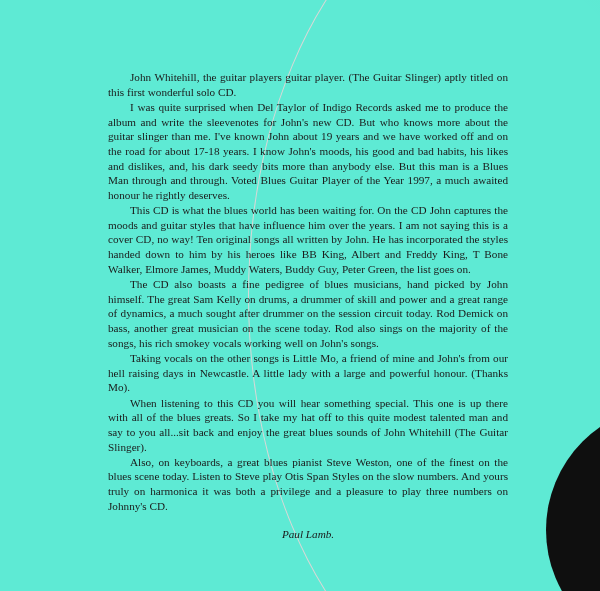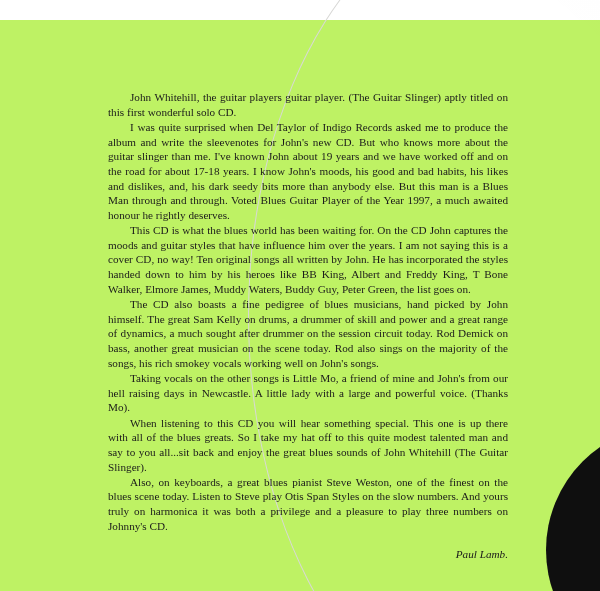--- a/index.html
+++ b/index.html
@@ -11,22 +11,21 @@
     height: 591px;
     background: #ffffff;
     font-family: "Liberation Serif", serif;
     color: #1a1a1a;
     overflow: hidden;
     position: relative;
   }
   .page {
     position: absolute;
     inset: 0;
-    background: #bef264;
-    margin-top: 20px;
+    background: #5eead4;
   }
   
   .disc-edge {
     position: absolute;
     right: -170px;
     top: -120px;
     width: 520px;
     height: 830px;
     border-radius: 50%;
     border: 1px solid #d8d8d6;
@@ -51,40 +50,40 @@
     font-size: 11.2px;
     line-height: 1.31;
     text-align: justify;
   }
   .content p {
     margin: 0 0 0.05em 0;
     text-indent: 22px;
   }
   .signature {
     margin-top: 14px;
-    text-align: right;
+    text-align: center;
     font-style: italic;
     font-size: 11.2px;
     text-indent: 0;
   }
 </style>
 </head>
 <body>
 
 <div class="page">
 
   <div class="disc-edge"></div>
   <div class="disc-edge2"></div>
 
   <div class="content">
     <p>John Whitehill, the guitar players guitar player. (The Guitar Slinger) aptly titled on this first wonderful solo CD.</p>
     <p>I was quite surprised when Del Taylor of Indigo Records asked me to produce the album and write the sleevenotes for John's new CD. But who knows more about the guitar slinger than me. I've known John about 19 years and we have worked off and on the road for about 17-18 years. I know John's moods, his good and bad habits, his likes and dislikes, and, his dark seedy bits more than anybody else. But this man is a Blues Man through and through. Voted Blues Guitar Player of the Year 1997, a much awaited honour he rightly deserves.</p>
     <p>This CD is what the blues world has been waiting for. On the CD John captures the moods and guitar styles that have influence him over the years. I am not saying this is a cover CD, no way! Ten original songs all written by John. He has incorporated the styles handed down to him by his heroes like BB King, Albert and Freddy King, T Bone Walker, Elmore James, Muddy Waters, Buddy Guy, Peter Green, the list goes on.</p>
     <p>The CD also boasts a fine pedigree of blues musicians, hand picked by John himself. The great Sam Kelly on drums, a drummer of skill and power and a great range of dynamics, a much sought after drummer on the session circuit today. Rod Demick on bass, another great musician on the scene today. Rod also sings on the majority of the songs, his rich smokey vocals working well on John's songs.</p>
-    <p>Taking vocals on the other songs is Little Mo, a friend of mine and John's from our hell raising days in Newcastle. A little lady with a large and powerful voice. (Thanks Mo).</p>
+    <p>Taking vocals on the other songs is Little Mo, a friend of mine and John's from our hell raising days in Newcastle. A little lady with a large and powerful honour. (Thanks Mo).</p>
     <p>When listening to this CD you will hear something special. This one is up there with all of the blues greats. So I take my hat off to this quite modest talented man and say to you all...sit back and enjoy the great blues sounds of John Whitehill (The Guitar Slinger).</p>
     <p>Also, on keyboards, a great blues pianist Steve Weston, one of the finest on the blues scene today. Listen to Steve play Otis Span Styles on the slow numbers. And yours truly on harmonica it was both a privilege and a pleasure to play three numbers on Johnny's CD.</p>
 
     <div class="signature">Paul Lamb.</div>
 
   </div>
 
 </div>
 
 </body></html>

